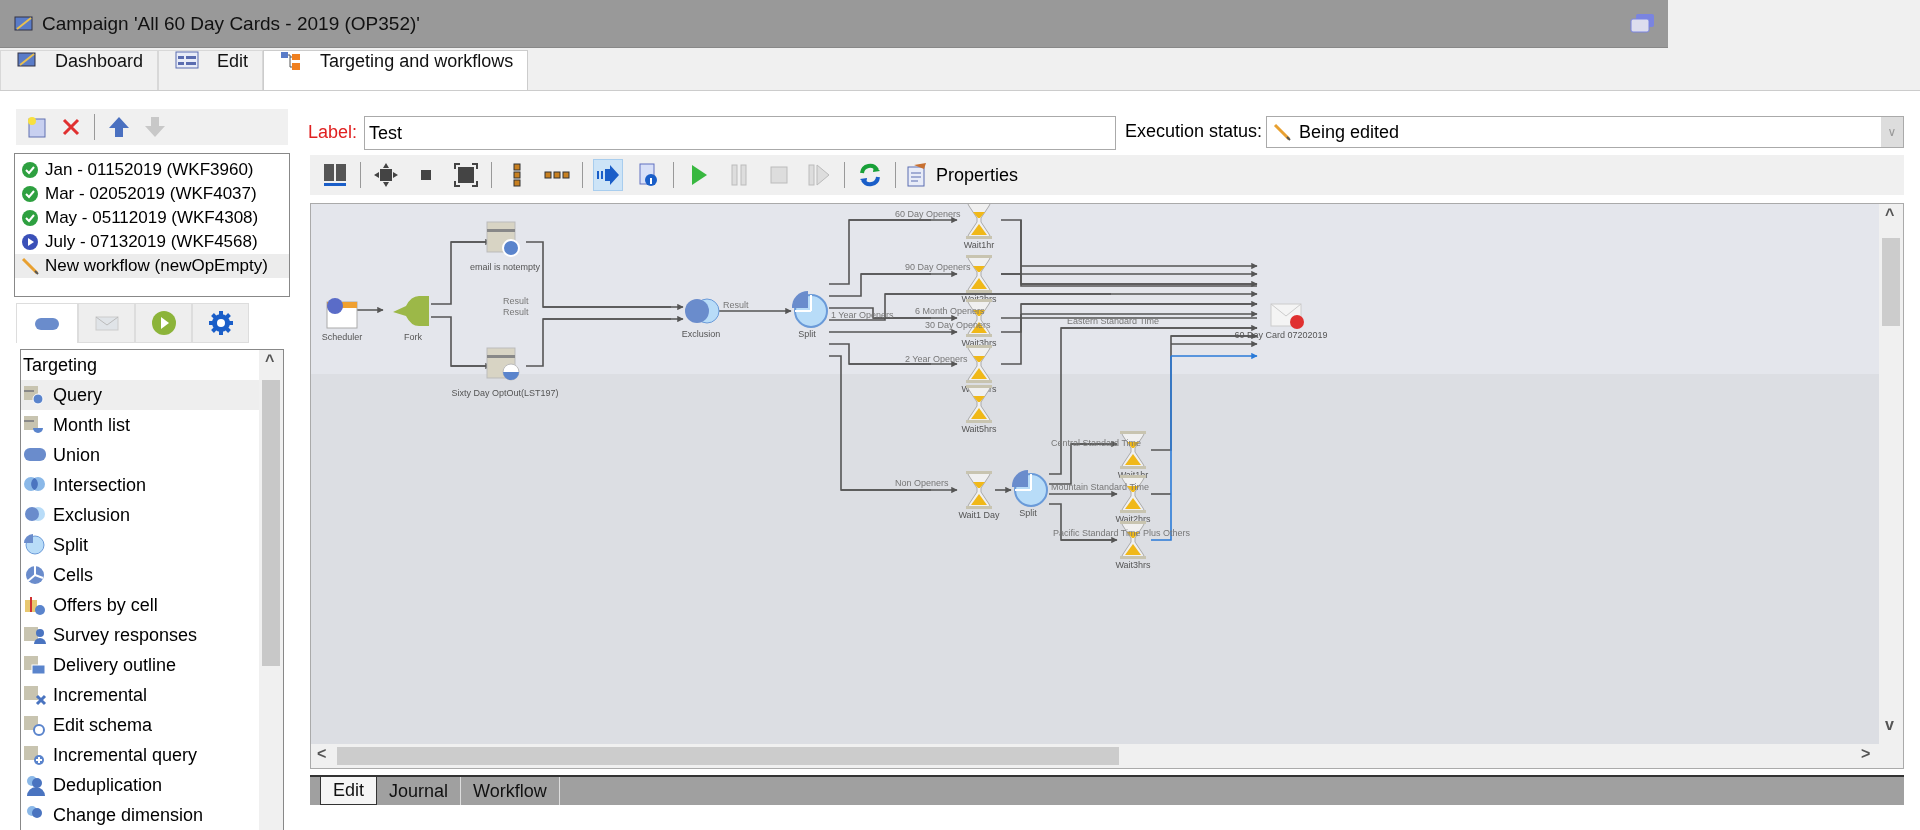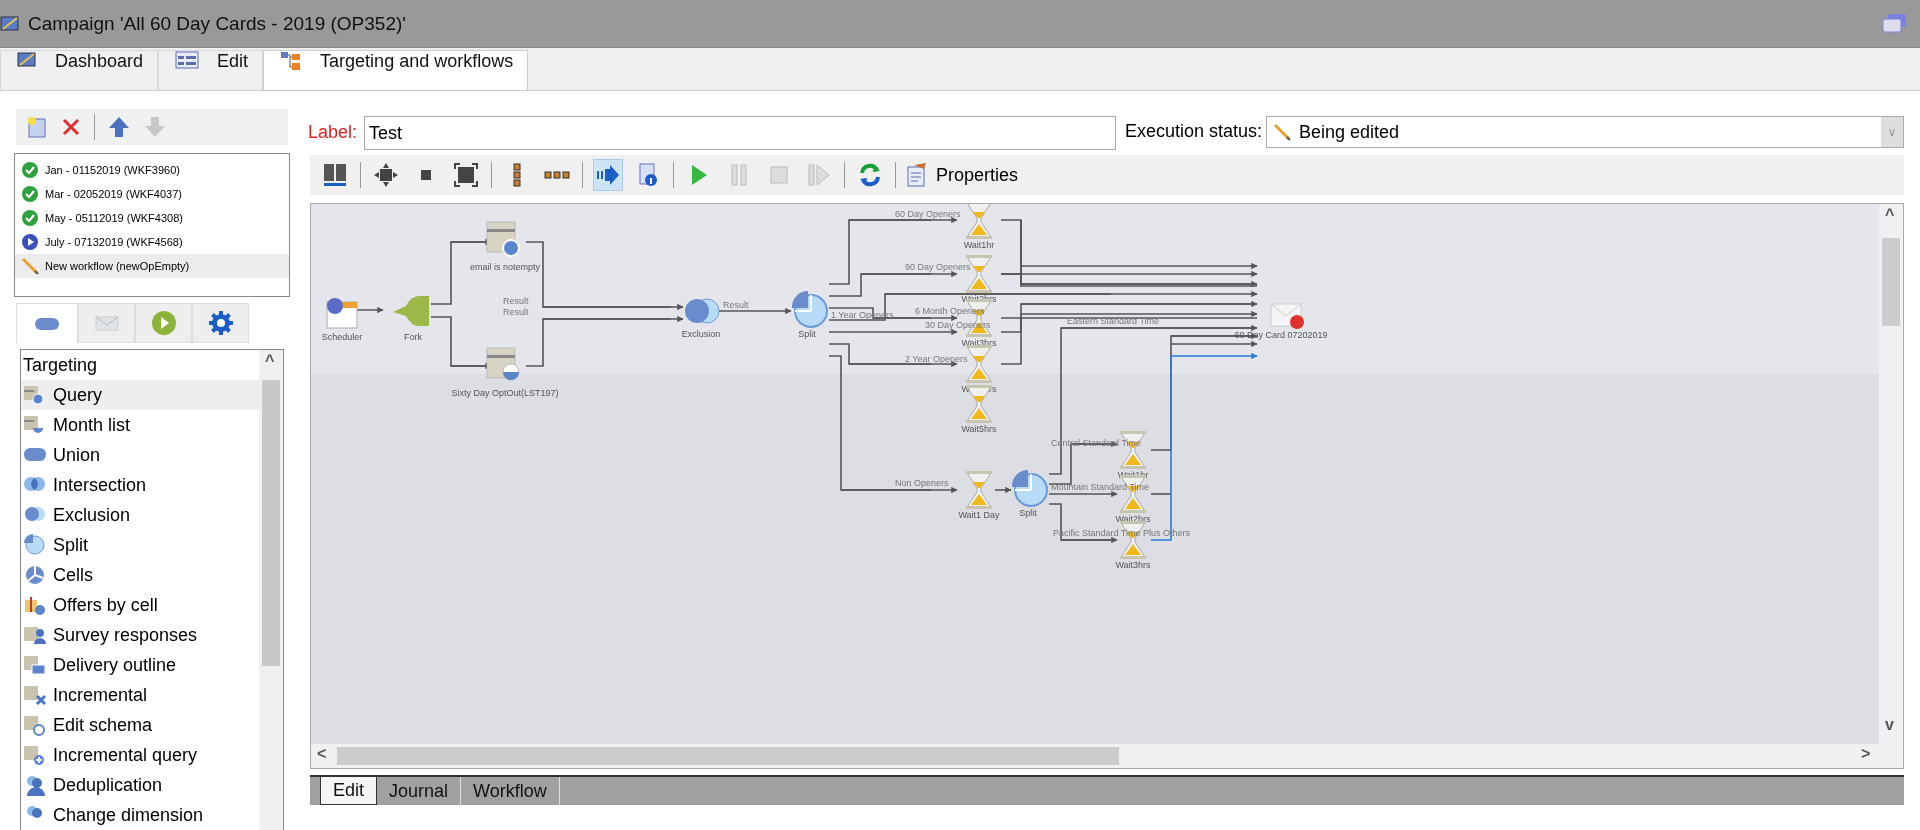--- a/index.html
+++ b/index.html
@@ -1,27 +1,27 @@
 <!DOCTYPE html>
 <html><head>
 <meta charset="utf-8">
 <style>
   * { box-sizing: border-box; margin: 0; padding: 0; }
   html, body { width: 1920px; height: 830px; overflow: hidden; background: #f0f0f0; font-family: "Liberation Sans", sans-serif; font-size: 17px; color: #000; }
-  .titlebar { position: absolute; left: 0; top: 0; width: 1920px; height: 48px; background: #999; border-bottom: 1px solid #888; display: flex; align-items: center; }
+  .titlebar { position: absolute; left: 0; top: 0; width: 1668px; height: 48px; background: #999; border-bottom: 1px solid #888; display: flex; align-items: center; padding-left: 14px; }
   .titlebar .ttl { color: #111; font-size: 19px; margin-left: 8px; }
   .titlebar .restore { position: absolute; right: 12px; top: 12px; width: 26px; height: 22px; }
   .tabs { position: absolute; left: 0; top: 50px; height: 40px; display: flex; }
   .tab { height: 40px; display: flex; align-items: flex-start; padding: 0 14px 0 16px; border: 1px solid #d8d8d8; border-bottom: none; background: #f0f0f0; font-size: 18px; color: #111; gap: 18px; }
   .tab.active { background: #fff; border-color: #ccc; height: 41px; }
   .content { position: absolute; left: 0; top: 90px; width: 1920px; height: 740px; background: #fff; border-top: 1px solid #ccc; }
   .left-toolbar { position: absolute; left: 16px; top: 18px; width: 272px; height: 36px; background: #f0f0f0; display: flex; align-items: center; gap: 12px; padding-left: 10px; }
   .sep { width: 1px; height: 26px; background: #999; }
   .wf-list { position: absolute; left: 14px; top: 62px; width: 276px; height: 144px; border: 1px solid #888; background: #fff; padding-top: 4px; }
-  .wf-item { height: 24px; display: flex; align-items: center; padding-left: 6px; gap: 6px; font-size: 11px; white-space: nowrap; }
+  .wf-item { height: 24px; display: flex; align-items: center; padding-left: 6px; gap: 6px; font-size: 17px; white-space: nowrap; }
   .wf-item.sel { background: #ececec; }
   .pal-tabs { position: absolute; left: 16px; top: 212px; height: 40px; display: flex; }
   .pal-tab { width: 57px; height: 40px; border: 1px solid #ddd; background: #eee; display: flex; align-items: center; justify-content: center; }
   .pal-tab.active { background: #fff; width: 62px; border-bottom: none; }
   .palette { position: absolute; left: 20px; top: 258px; width: 264px; height: 540px; border: 1px solid #888; background: #fff; overflow: hidden; }
   .pal-head { height: 30px; padding-left: 2px; display: flex; align-items: center; font-size: 18px; }
   .pal-item { height: 30px; display: flex; align-items: center; gap: 6px; padding-left: 2px; font-size: 18px; white-space: nowrap; }
   .pal-item.hl { background: #eee; }
   .pal-scroll { position: absolute; right: 0; top: 0; width: 24px; height: 100%; background: #f0f0f0; }
   .pal-thumb { position: absolute; left: 3px; top: 30px; width: 18px; height: 286px; background: #c8c8c8; }

